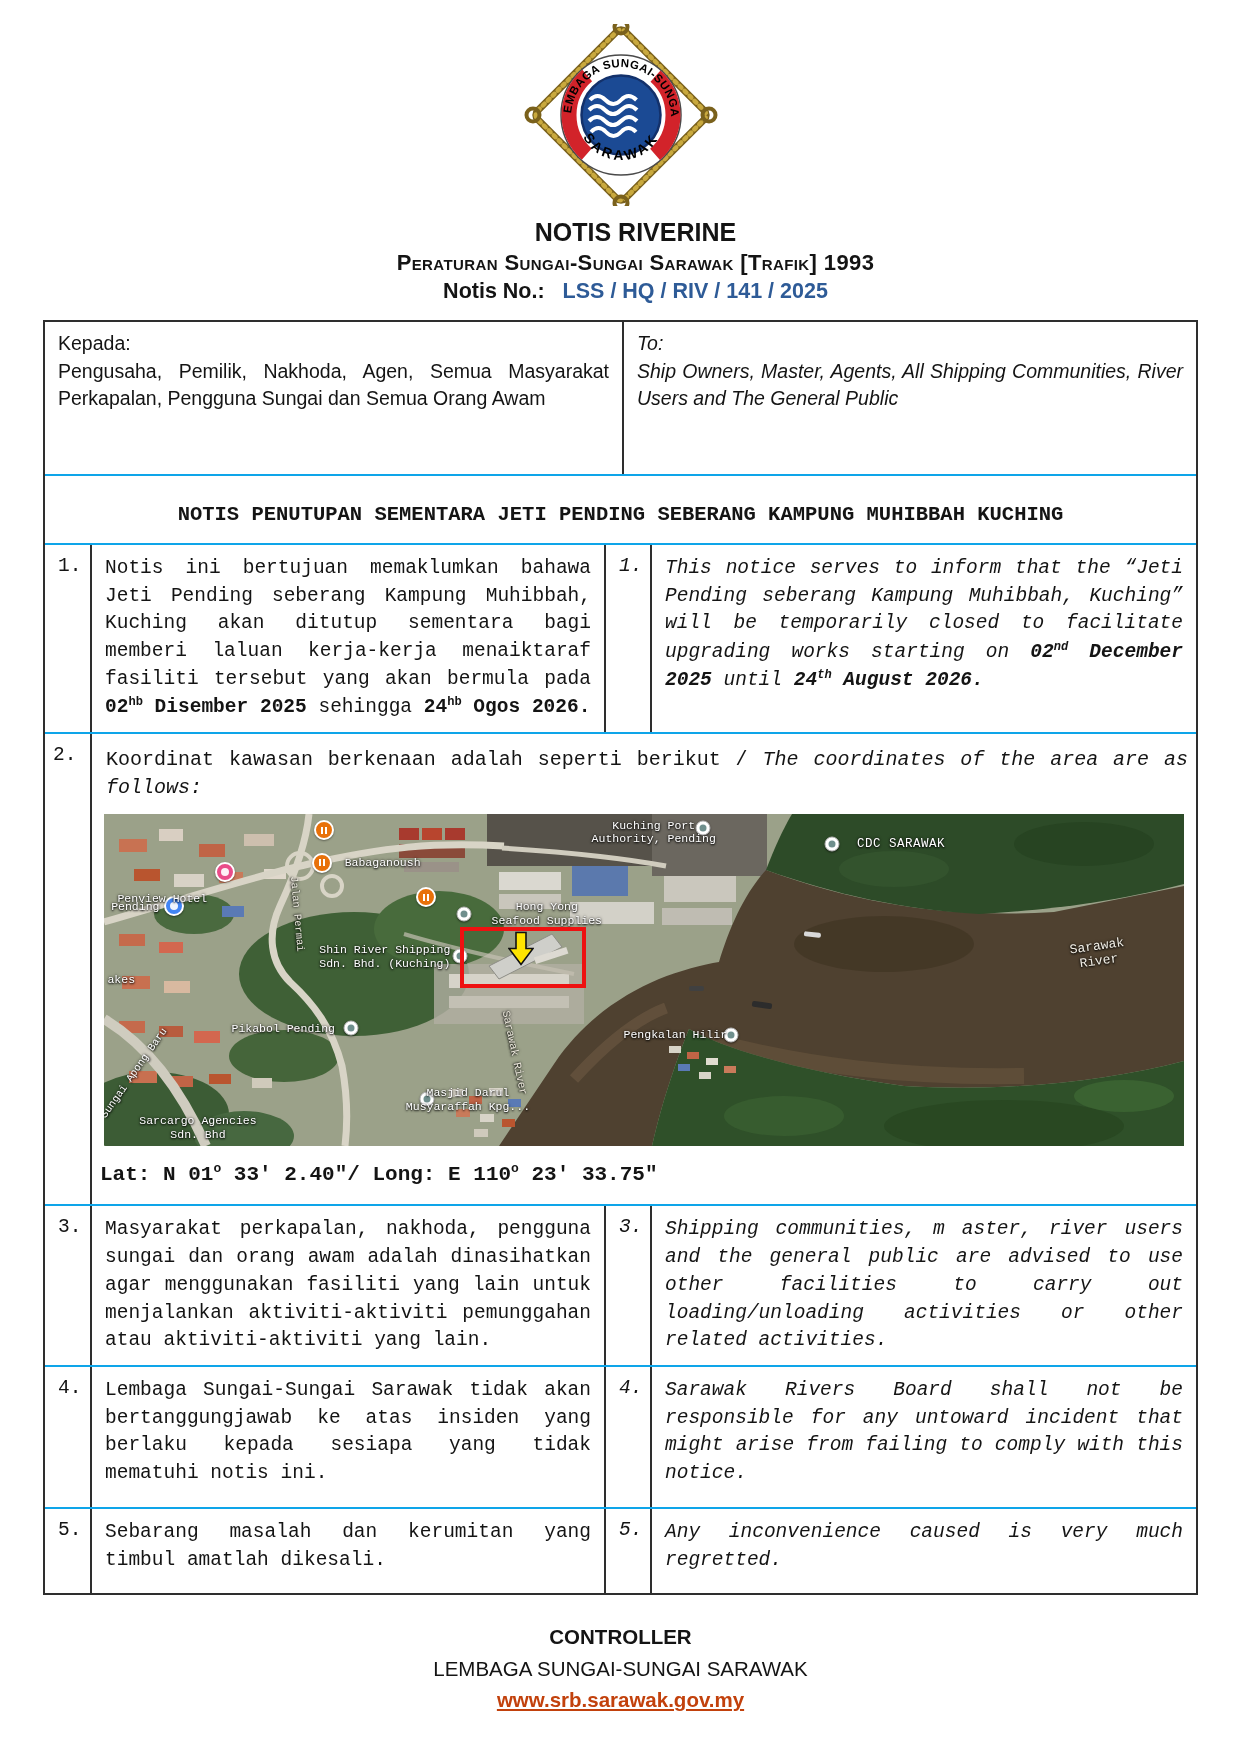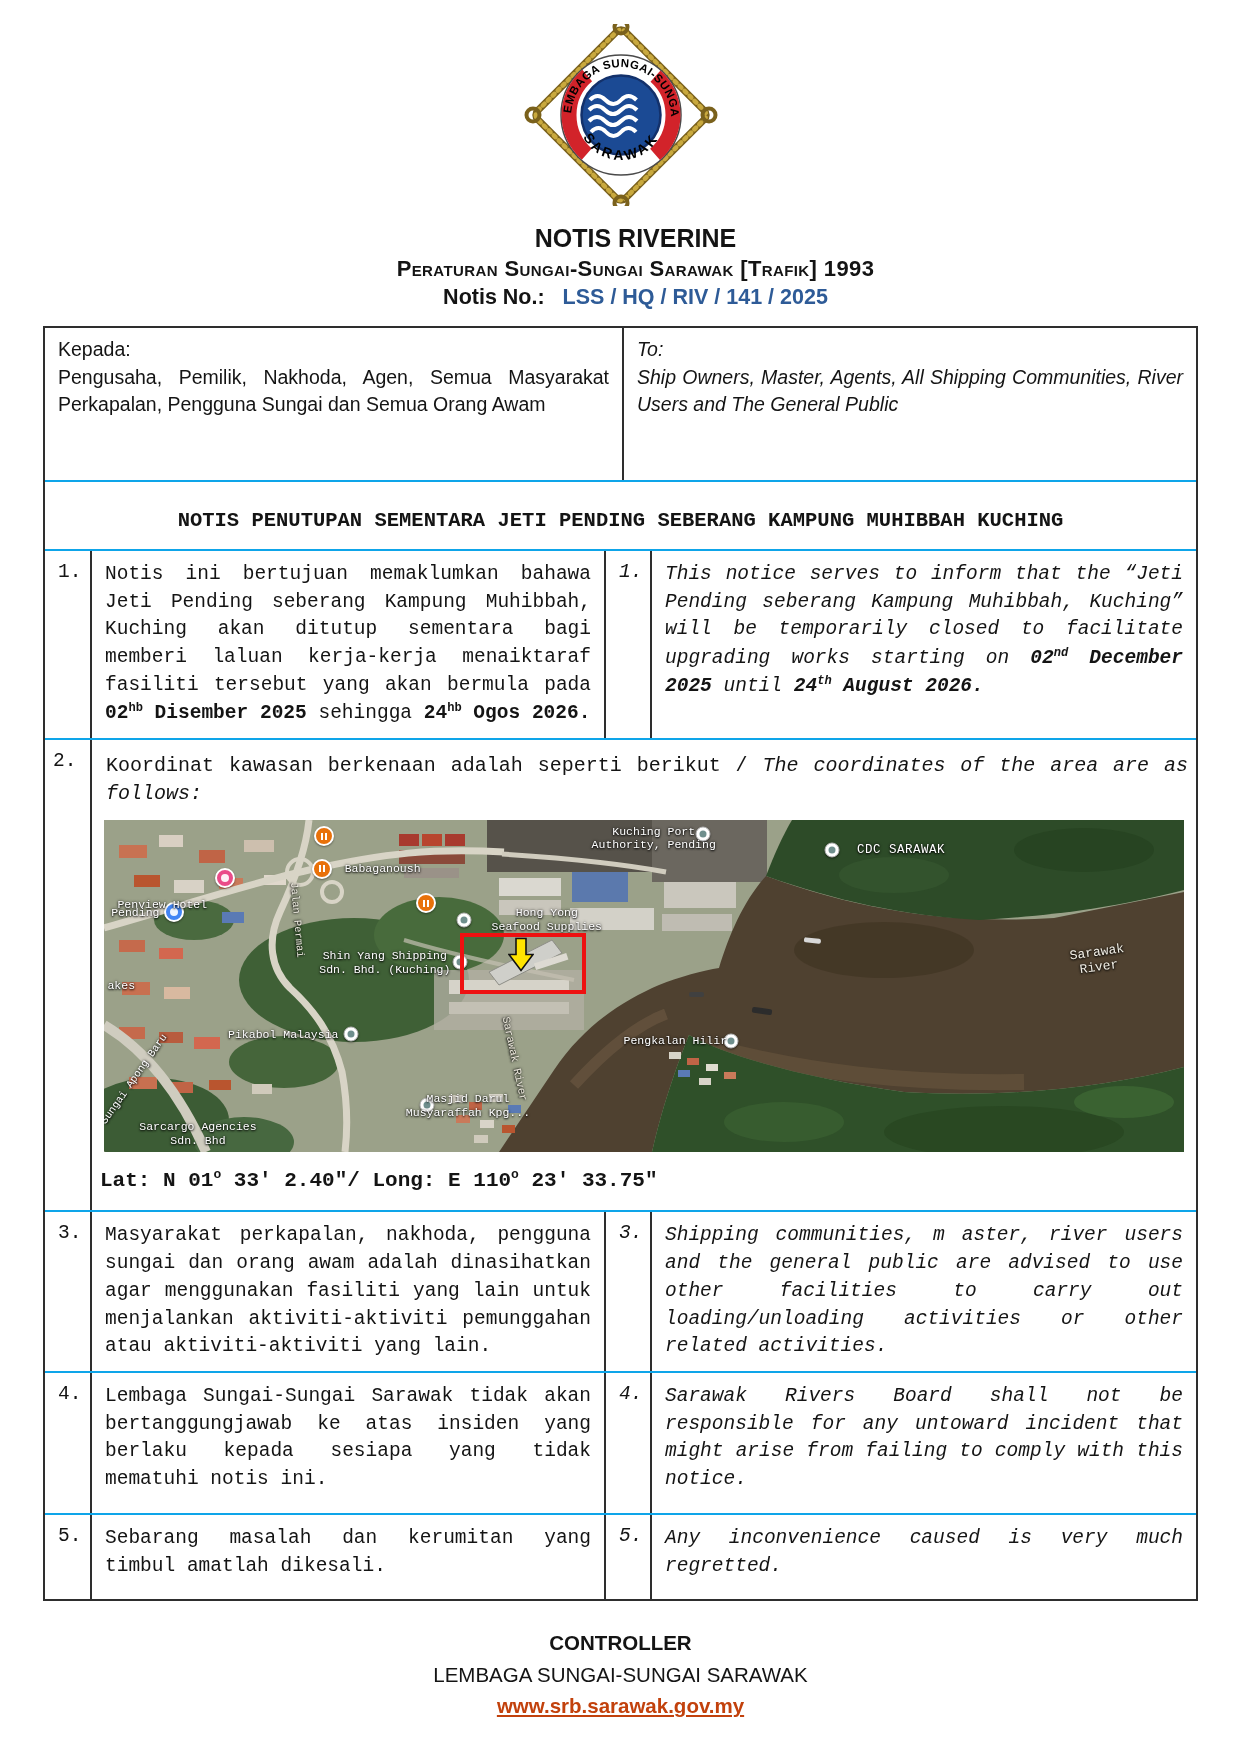--- a/index.html
+++ b/index.html
@@ -1,21 +1,21 @@
 <!DOCTYPE html>
 <html><head>
 <meta charset="utf-8">
 <style>
   html,body{margin:0;padding:0;background:#fff;}
   body{width:1241px;height:1755px;font-family:"Liberation Sans",sans-serif;color:#141414;}
   .page{position:relative;width:1241px;height:1755px;overflow:hidden;background:#fff;}
 
   
   .logo-wrap{text-align:center;padding-top:24px;}
-  .title-block{text-align:center;margin-top:12px;line-height:1.3;padding-left:30px;}
+  .title-block{text-align:center;margin-top:6px;line-height:1.3;padding-left:30px;}
   .doc-title{font-size:25px;font-weight:bold;}
   .doc-subtitle{font-size:22px;font-weight:bold;font-variant:small-caps;letter-spacing:.4px;}
   .notice-no{font-size:21.5px;font-weight:bold;margin-top:1px;text-align:center;}
   .notice-no .val{color:#2E5B97;}
 
   
   .doc-table{width:1155px;margin:14px auto 0;border:2px solid #2e2e2e;box-sizing:border-box;}
   .t-row{display:grid;box-sizing:border-box;}
   .t-row + .t-row{border-top:2px solid #0ea5e9;font-family:Liberation Mono, monospace;}
   .row-recipients{grid-template-columns:577px 1fr;min-height:152px;}
@@ -232,37 +232,37 @@
 
             <rect x="648" y="188" width="20" height="6" rx="2" fill="#2c2c2c" transform="rotate(8 658 191)"></rect>
             <rect x="700" y="118" width="17" height="5" rx="2" fill="#d8d8d8" transform="rotate(6 708 120)"></rect>
             <rect x="585" y="172" width="15" height="5" rx="2" fill="#404040"></rect>
           </svg>
 
           <div class="map-label" style="left:5.4%;top:17%;margin-top:28px;">Penview Hotel</div>
           <div class="map-label" style="left:2.9%;top:28%;">Pending</div>
           <div class="map-label" style="left:25.8%;top:14.5%;">Babaganoush</div>
           <div class="map-label rot85" style="left:17.9%;top:30%;">Jalan Permai</div>
-          <div class="map-label" style="left:26%;top:43%;">Shin Yang Shipping
+          <div class="map-label" style="left:26%;top:43%;">Shin River Shipping
 Sdn. Bhd. (Kuching)</div>
           <div class="map-label" style="left:41%;top:30%;">Hong Yong
 Seafood Supplies</div>
           <div class="map-label" style="left:50.9%;top:5.5%;">Kuching Port
 Authority, Pending</div>
           <div class="map-label lab-cdc" style="left:73.8%;top:9%;">CDC SARAWAK</div>
           <div class="map-label rotm8" style="left:92%;top:42%;">Sarawak River</div>
           <div class="map-label rot78" style="left:38%;top:72%;">Sarawak River</div>
           <div class="map-label" style="left:52.9%;top:66.3%;">Pengkalan Hilir</div>
           <div class="map-label" style="left:33.7%;top:86%;">Masjid Darul
 Musyaraffah Kpg...</div>
           <div class="map-label" style="left:8.7%;top:94.5%;">Sarcargo Agencies
 Sdn. Bhd</div>
           <div class="map-label" style="left:1.6%;top:50%;">akes</div>
           <div class="map-label rotm55" style="left:2.8%;top:78%;">Sungai Apong Baru</div>
-          <div class="map-label" style="left:16.6%;top:64.5%;">Pikabol Malaysia</div>
+          <div class="map-label" style="left:16.6%;top:64.5%;">Pikabol Pending</div>
 
           <span class="pin pin-pink" style="left:11.2%;top:17.2%;"></span>
           <span class="pin pin-blue" style="left:6.5%;top:27.7%;"></span>
           <span class="ric" style="left:20.4%;top:4.8%;"></span>
           <span class="ric" style="left:20.2%;top:14.5%;"></span>
           <span class="ric" style="left:29.8%;top:25%;"></span>
           <span class="poi" style="left:55.5%;top:4.2%;"></span>
           <span class="poi" style="left:67.4%;top:9%;"></span>
           <span class="poi" style="left:58.1%;top:66.3%;"></span>
           <span class="poi" style="left:29.9%;top:85.8%;"></span>

